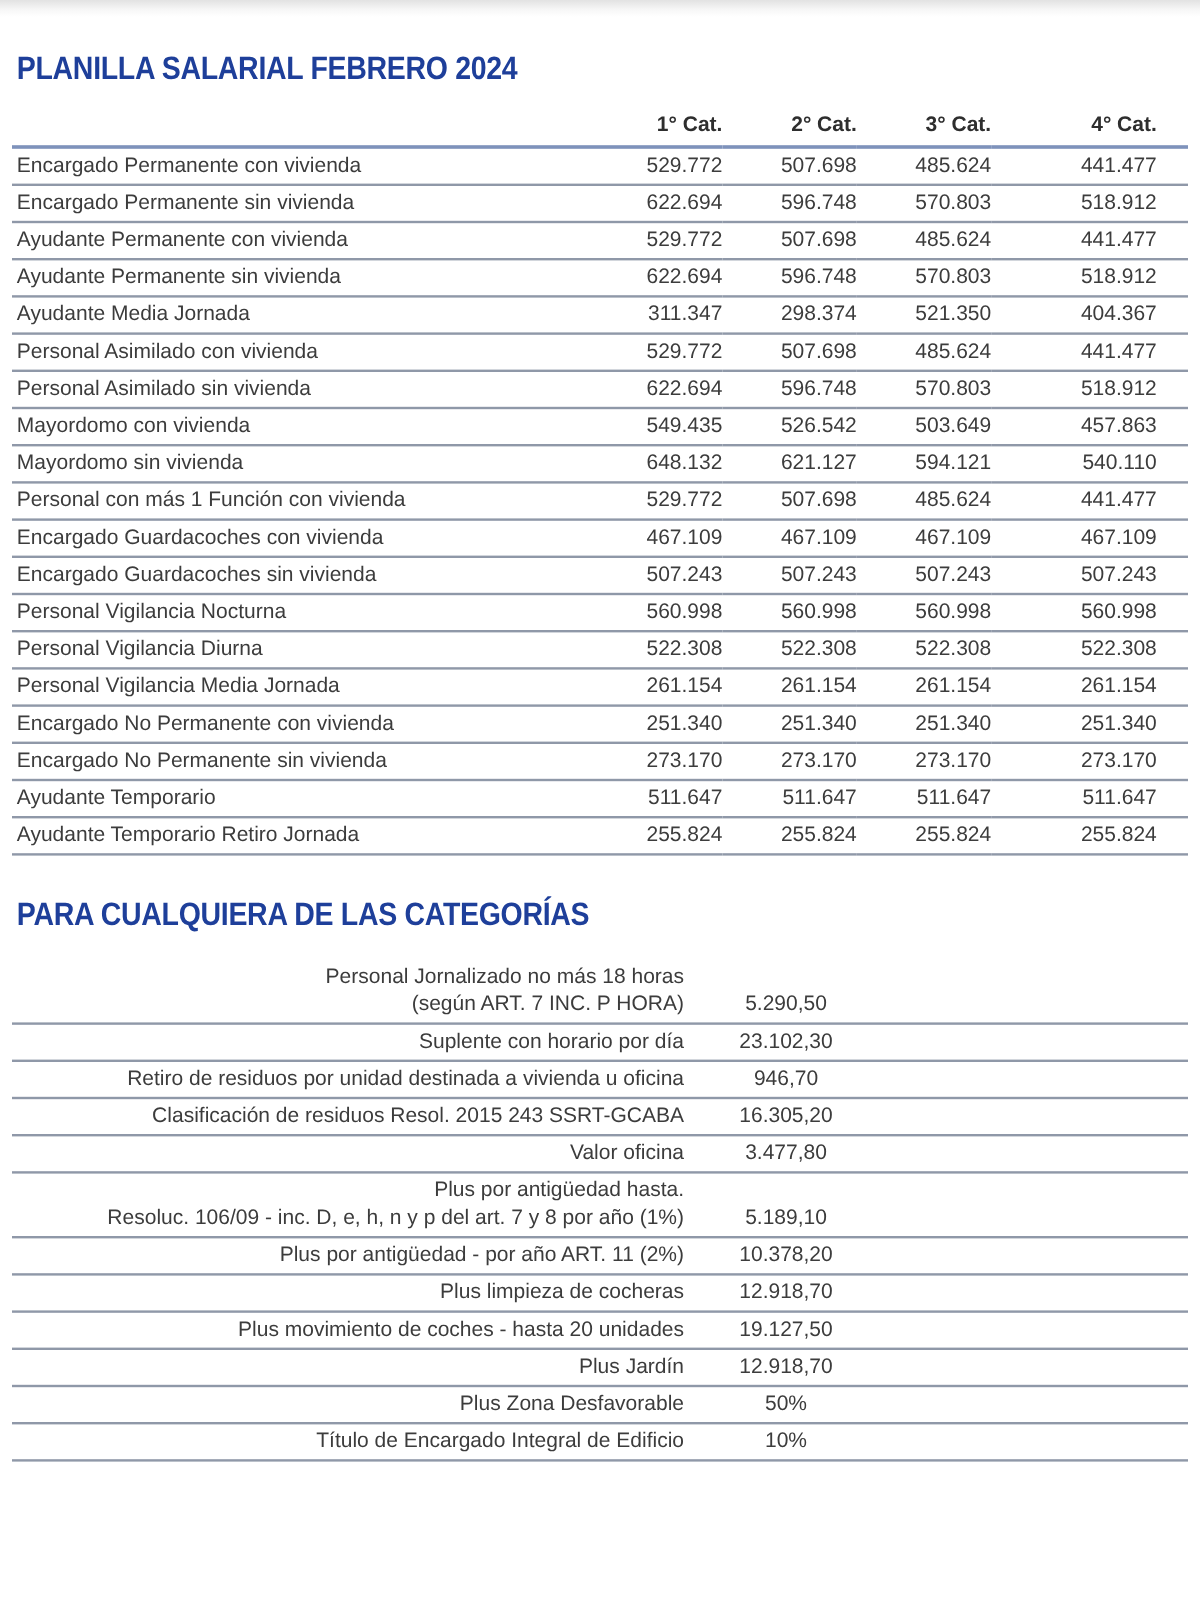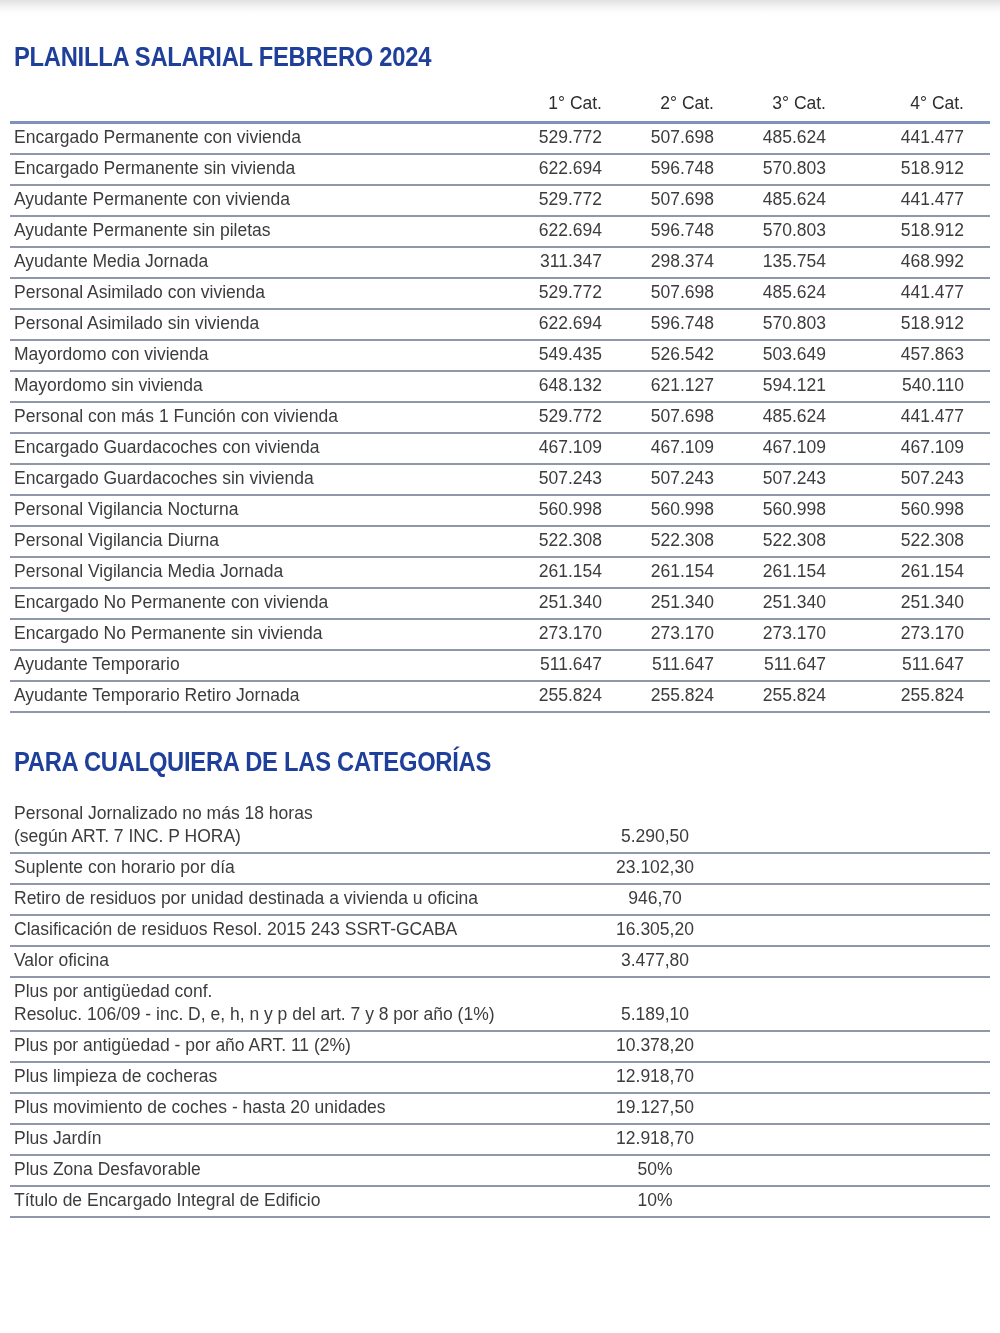--- a/index.html
+++ b/index.html
@@ -32,41 +32,41 @@
     font-weight:700;
     letter-spacing:-0.3px;
     margin:34px 0 0 4px;
     transform:scaleX(0.88);
     transform-origin:left center;
     white-space:nowrap;
   }
   table{width:100%;border-collapse:collapse;table-layout:fixed;}
   .salary-table{margin-top:20px;}
   .salary-table thead th{
-    font-size:17.5px;font-weight:400;color:#2e2e2e;
+    font-size:17.5px;font-weight:700;color:#2e2e2e;
     text-align:right;padding:0 0 7px 0;
     border-bottom:3px solid #7e92bb;
   }
   .salary-table thead th.label-col{width:auto;}
   .salary-table th.val,.salary-table td.val{width:112px;text-align:right;}
   .salary-table th.val:last-child,.salary-table td.val:last-child{width:138px;padding-right:26px;}
   .salary-table td{
     font-size:17.5px;line-height:21px;
     padding:3px 0 5px 0;
     border-bottom:2px solid #8f98a8;
     white-space:nowrap;overflow:hidden;
   }
   .salary-table td.label{padding-left:4px;}
   .extras-table{margin-top:22px;}
   .extras-table td{
     font-size:17.5px;line-height:23px;
     padding:2px 0 4px 0;
     border-bottom:2px solid #8f98a8;
     vertical-align:bottom;
-    white-space:nowrap;overflow:hidden;
+    white-space:nowrap;overflow:hidden;text-align:right;
   }
   .extras-table td.label{padding-left:4px;}
   .extras-table td.val2{text-align:center;width:170px;}
   .extras-table td.spacer{width:250px;}
 </style>
 </head>
 <body>
 
 <div class="top-fade"></div>
 
@@ -100,32 +100,32 @@
           <td class="val">518.912</td>
         </tr>
         <tr>
           <td class="label">Ayudante Permanente con vivienda</td>
           <td class="val">529.772</td>
           <td class="val">507.698</td>
           <td class="val">485.624</td>
           <td class="val">441.477</td>
         </tr>
         <tr>
-          <td class="label">Ayudante Permanente sin piletas</td>
+          <td class="label">Ayudante Permanente sin vivienda</td>
           <td class="val">622.694</td>
           <td class="val">596.748</td>
           <td class="val">570.803</td>
           <td class="val">518.912</td>
         </tr>
         <tr>
           <td class="label">Ayudante Media Jornada</td>
           <td class="val">311.347</td>
           <td class="val">298.374</td>
-          <td class="val">135.754</td>
-          <td class="val">468.992</td>
+          <td class="val">521.350</td>
+          <td class="val">404.367</td>
         </tr>
         <tr>
           <td class="label">Personal Asimilado con vivienda</td>
           <td class="val">529.772</td>
           <td class="val">507.698</td>
           <td class="val">485.624</td>
           <td class="val">441.477</td>
         </tr>
         <tr>
           <td class="label">Personal Asimilado sin vivienda</td>
@@ -256,21 +256,21 @@
         </tr>
         <tr>
           <td class="label">
             <div>Valor oficina</div>
           </td>
           <td class="val2">3.477,80</td>
           <td class="spacer"></td>
         </tr>
         <tr>
           <td class="label">
-            <div>Plus por antigüedad conf.</div>
+            <div>Plus por antigüedad hasta.</div>
             <div>Resoluc. 106/09 - inc. D, e, h, n y p del art. 7 y 8 por año (1%)</div>
           </td>
           <td class="val2">5.189,10</td>
           <td class="spacer"></td>
         </tr>
         <tr>
           <td class="label">
             <div>Plus por antigüedad - por año ART. 11 (2%)</div>
           </td>
           <td class="val2">10.378,20</td>

